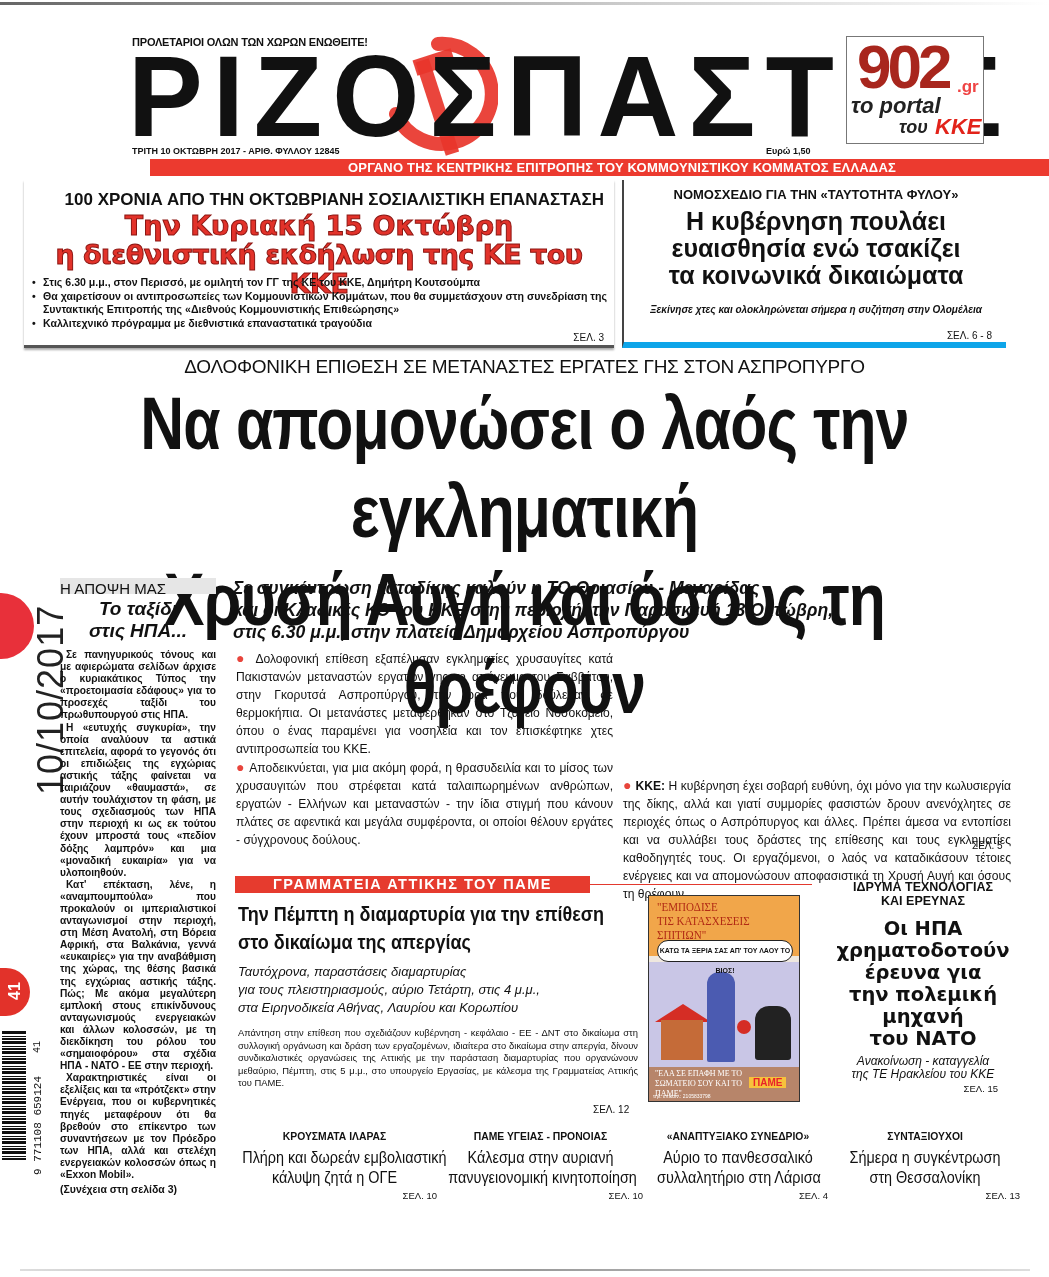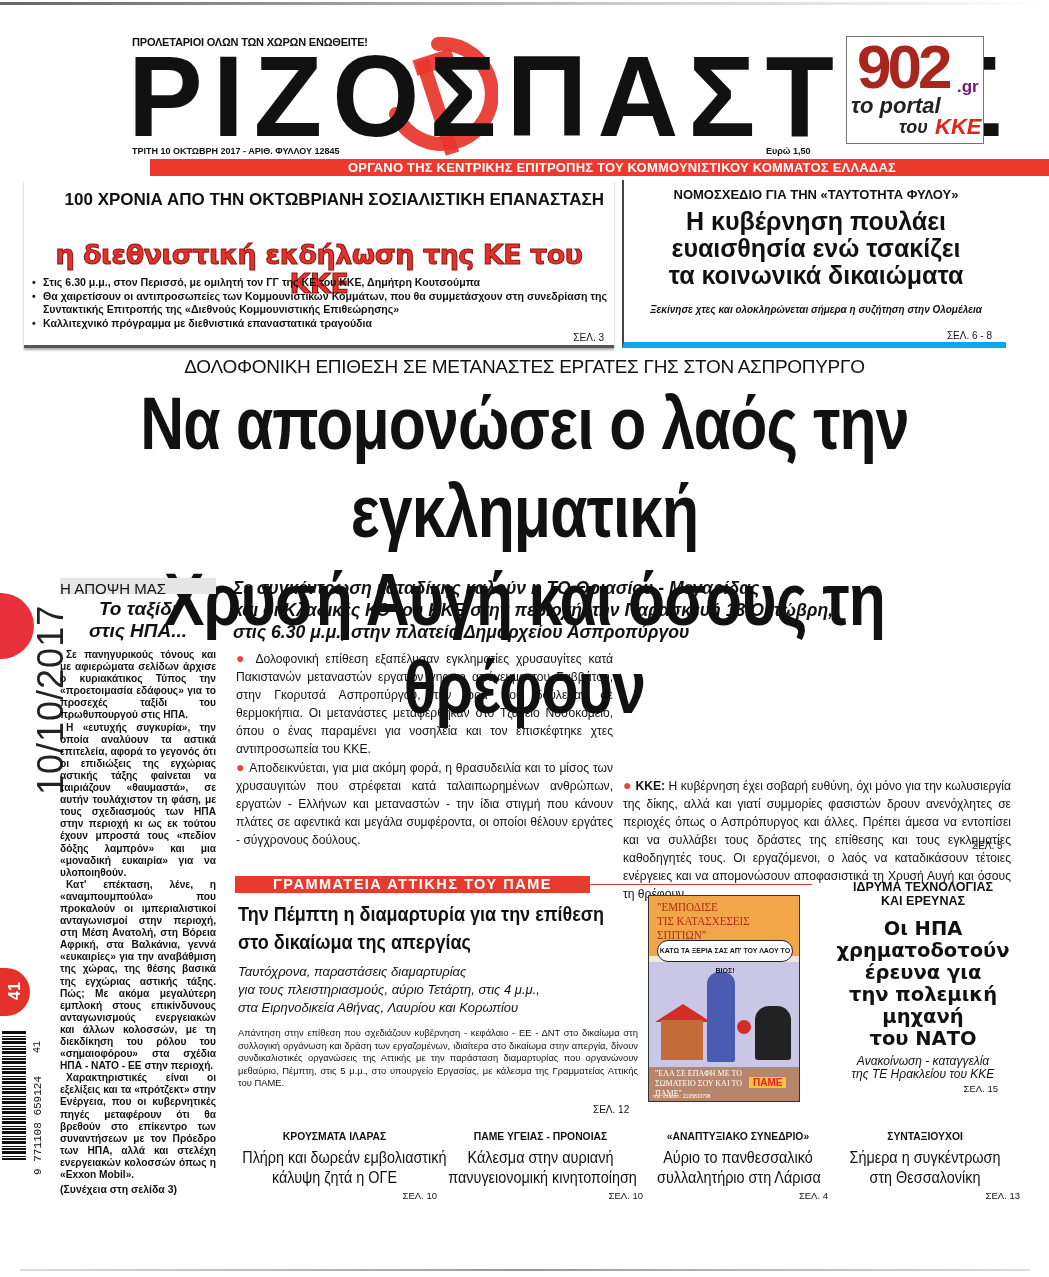--- a/index.html
+++ b/index.html
@@ -12,21 +12,21 @@
   #slogan { left: 132px; top: 36px; font-size: 11px; font-weight: bold; letter-spacing: -0.2px; }
   #masthead-title { left: 128px; top: 48px; width: 690px; height: 98px; font-family: "Liberation Sans", sans-serif;
     font-weight: bold; font-size: 112px; line-height: 98px; letter-spacing: 10px; color: #111; transform: scaleY(1.02); white-space: nowrap; }
   #hammer-sickle { left: 378px; top: 36px; width: 120px; height: 120px; }
   #issue-line { left: 132px; top: 146px; font-size: 9px; font-weight: bold; }
   #price { left: 766px; top: 146px; font-size: 9px; font-weight: bold; }
   #organ-bar { left: 122px; top: 159px; width: 944px; height: 17px; background: #ec3a2f; color: #fff; font-size: 13px; font-weight: bold; text-align: center; line-height: 17px; letter-spacing: 0.2px; margin-left: 28px; }
 
   #portal-box { left: 846px; top: 36px; width: 138px; height: 108px; border: 1px solid #777; background: #fff; }
   #portal-902 { left: 10px; top: -6px; font-size: 62px; font-weight: bold; color: #a8261d; letter-spacing: -4px; font-family: "Liberation Sans", sans-serif; }
-  #portal-gr { left: 110px; top: 40px; font-size: 17px; font-weight: bold; color: #701a75; }
+  #portal-gr { left: 110px; top: 40px; font-size: 17px; font-weight: bold; color: #ef4444; }
   #portal-to { left: 4px; top: 56px; font-size: 22px; font-weight: bold; font-style: italic; color: #222; }
   #portal-tou { left: 52px; top: 80px; font-size: 18px; font-weight: bold; font-style: italic; color: #222; }
   #portal-kke { left: 88px; top: 77px; font-size: 22px; font-weight: bold; font-style: italic; color: #e2231a; }
 
   
   #rev-box { left: 24px; top: 180px; width: 590px; height: 168px; border-bottom: 3px solid #555; box-shadow: 0 2px 2px #aaa; }
   #rev-kicker { left: 10px; top: 10px; font-size: 17px; font-weight: bold; width: 570px; text-align: right; }
   #rev-head1 { left: 0; top: 31px; width: 590px; text-align: center; font-size: 27px; font-weight: 900; color: #e2322a; line-height: 29px; font-family: "DejaVu Sans", sans-serif; -webkit-text-stroke: 1px #8a1410; }
   #rev-head2 { left: 0; top: 60px; width: 590px; text-align: center; font-size: 27px; font-weight: 900; color: #e2322a; line-height: 29px; font-family: "DejaVu Sans", sans-serif; -webkit-text-stroke: 1px #8a1410; letter-spacing: -0.5px; }
   .rev-bullets { left: 8px; top: 96px; width: 580px; font-size: 10.6px; font-weight: bold; line-height: 13px; }
@@ -131,20 +131,21 @@
 <div class="abs" id="portal-box">
   <div class="abs" id="portal-902">902</div>
   <div class="abs" id="portal-gr">.gr</div>
   <div class="abs" id="portal-to">το portal</div>
   <div class="abs" id="portal-tou">του</div>
   <div class="abs" id="portal-kke">ΚΚΕ</div>
 </div>
 
 <div class="abs" id="rev-box">
   <div class="abs" id="rev-kicker">100 ΧΡΟΝΙΑ ΑΠΟ ΤΗΝ ΟΚΤΩΒΡΙΑΝΗ ΣΟΣΙΑΛΙΣΤΙΚΗ ΕΠΑΝΑΣΤΑΣΗ</div>
+  <div class="abs" id="rev-head1">Την Κυριακή 15 Οκτώβρη</div>
   <div class="abs" id="rev-head2">η διεθνιστική εκδήλωση της ΚΕ του ΚΚΕ</div>
   <ul class="abs rev-bullets">
     <li>Στις 6.30 μ.μ., στον Περισσό, με ομιλητή τον ΓΓ της ΚΕ του ΚΚΕ, Δημήτρη Κουτσούμπα</li>
     <li>Θα χαιρετίσουν οι αντιπροσωπείες των Κομμουνιστικών Κομμάτων, που θα συμμετάσχουν στη συνεδρίαση της Συντακτικής Επιτροπής της «Διεθνούς Κομμουνιστικής Επιθεώρησης»</li>
     <li>Καλλιτεχνικό πρόγραμμα με διεθνιστικά επαναστατικά τραγούδια</li>
   </ul>
   <div class="abs" id="rev-page">ΣΕΛ. 3</div>
 </div>
 
 <div class="abs" id="gender-box">

